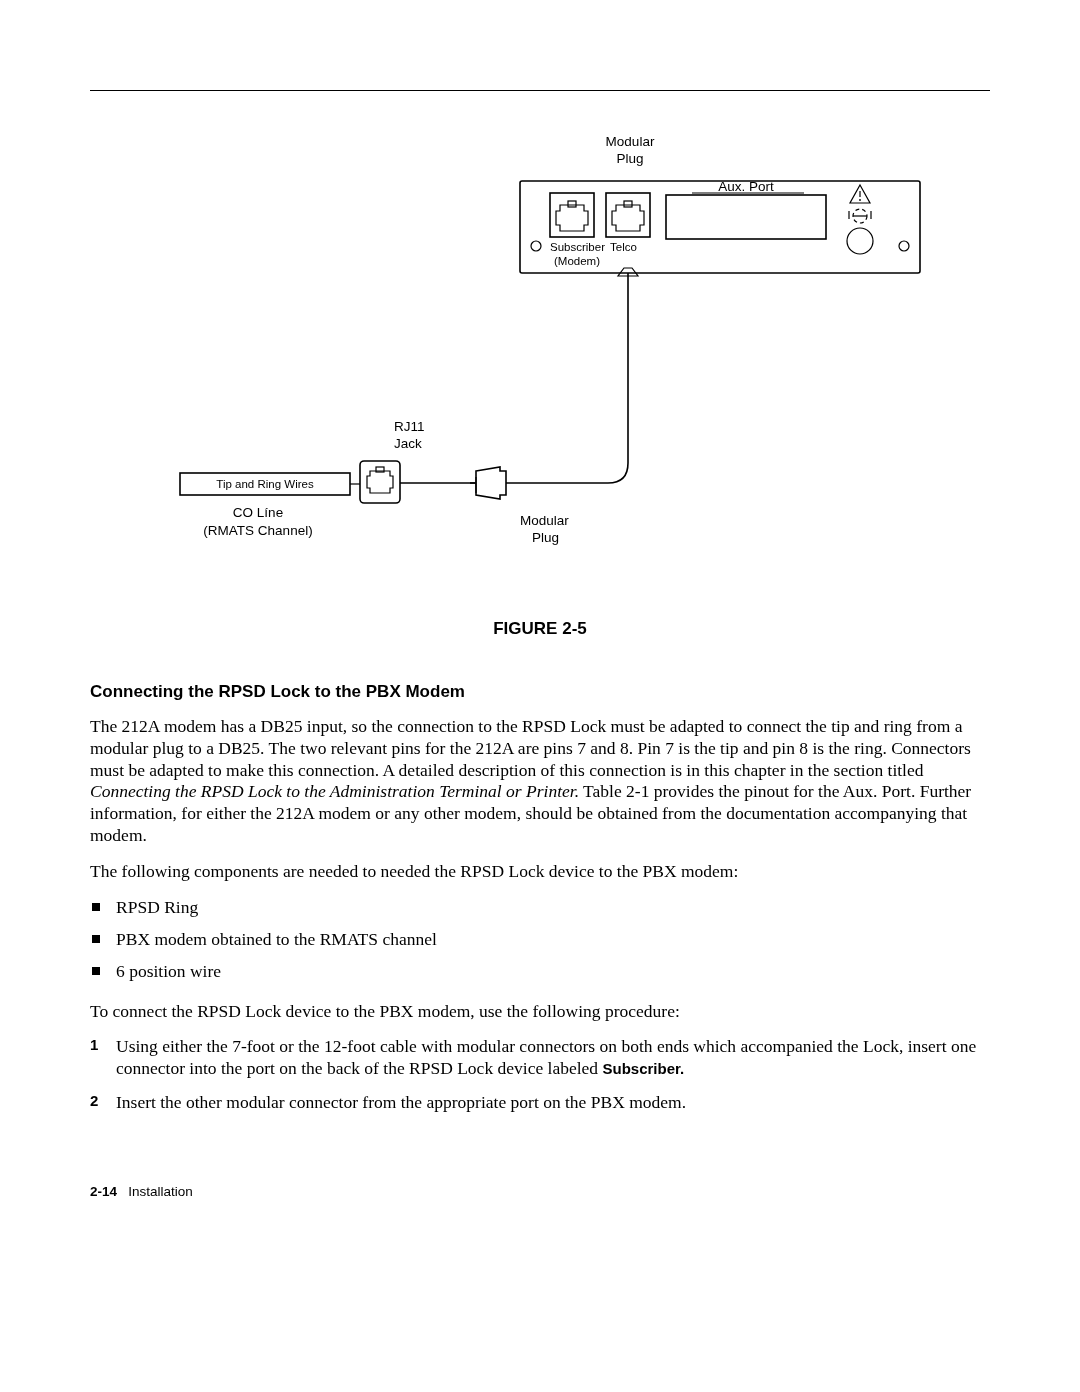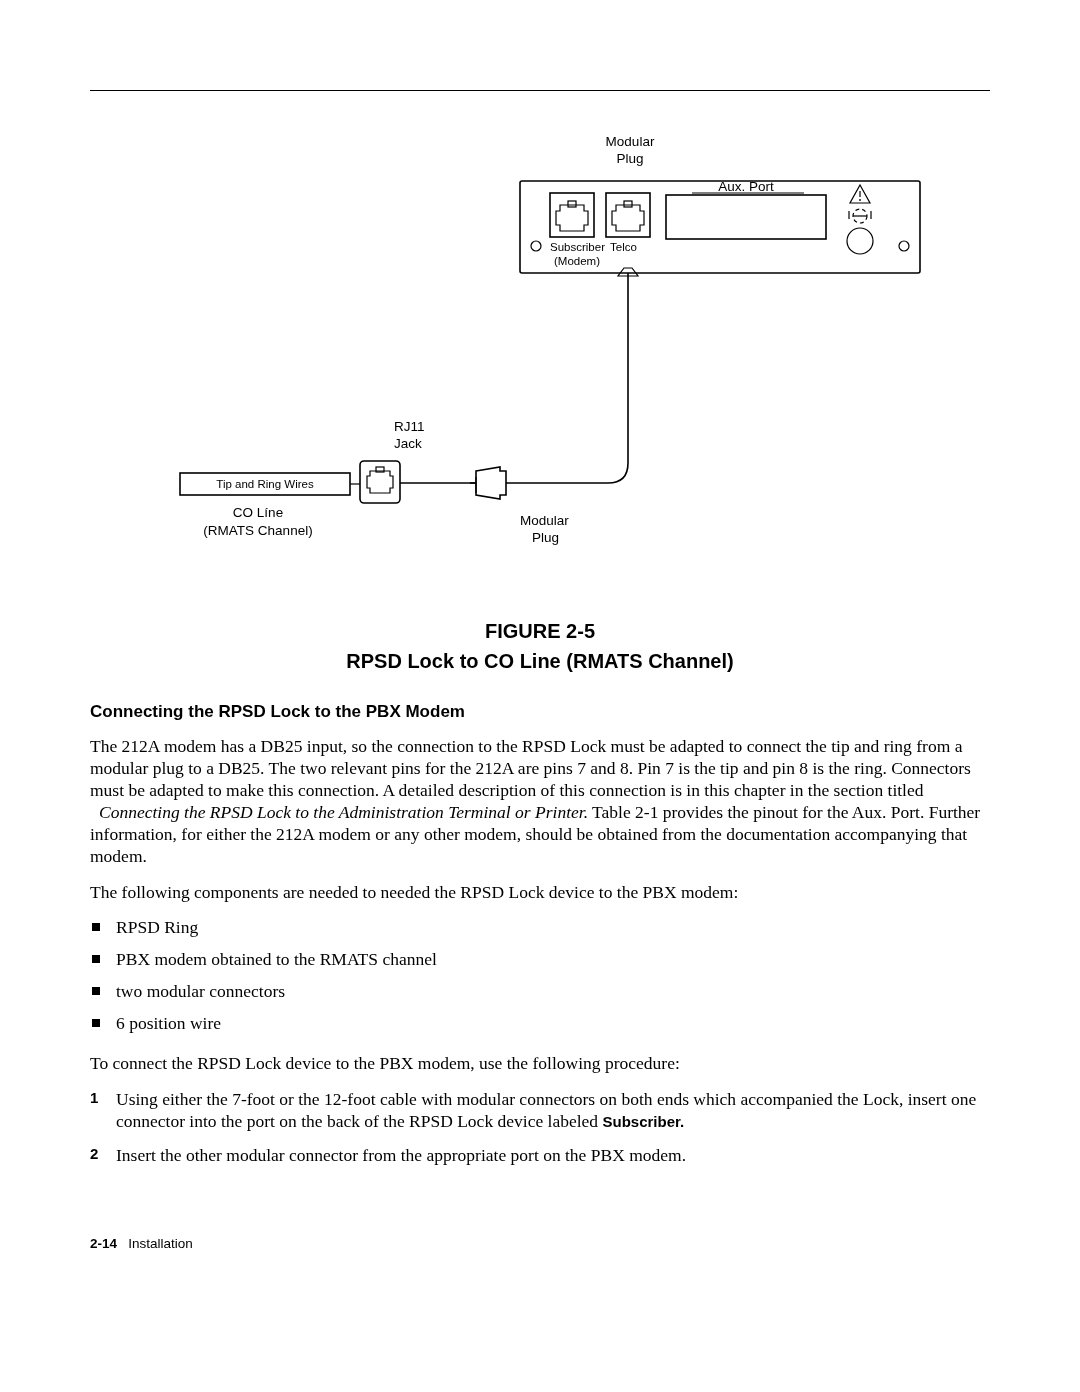--- a/index.html
+++ b/index.html
@@ -22,37 +22,36 @@
     margin: 20px 0 10px 0;
   }
   .figure-svg {
     display: block;
     margin: 0 auto;
   }
   .figure-caption {
     text-align: center;
     font-family: Arial, Helvetica, sans-serif;
     font-weight: bold;
-    font-size: 20px;
-    margin: 45px 0 25px 0;
+    font-size: 17px;
+    margin: 45px 0 39px 0;
     line-height: 1.5;
   }
   h2.section-title {
     font-family: Arial, Helvetica, sans-serif;
     font-weight: bold;
     font-size: 17px;
     margin: 0 0 14px 0;
   }
   p.body {
     margin: 0 0 14px 0;
     text-align: left;
   }
   p.body .italic {
     font-style: italic;
-    margin-left: 9px;
   }
   ul.square {
     list-style: none;
     padding: 0;
     margin: 0 0 18px 0;
   }
   ul.square li {
     position: relative;
     padding-left: 26px;
     margin: 10px 0;
@@ -178,35 +177,33 @@
 
   <text class="lbl" x="108" y="386" text-anchor="middle">CO Líne</text>
   <text class="lbl" x="108" y="404" text-anchor="middle">(RMATS  Channel)</text>
 
   <line class="stroke" x1="250" y1="352" x2="326" y2="352"></line>
 </svg>
 </div>
 
 <div class="figure-caption">
   <div>FIGURE 2-5</div>
-  <div>RPSD Lock to CO Line (RMATS Channel)</div>
 </div>
 
 <h2 class="section-title">Connecting the RPSD Lock to the PBX Modem</h2>
 
 <p class="body">
   <span>The 212A modem has a DB25 input, so the connection to the RPSD Lock must be adapted to connect the tip and ring from a modular plug to a DB25. The two relevant pins for the 212A are pins 7 and 8. Pin 7 is the tip and pin 8 is the ring. Connectors must be adapted to make this connection. A detailed description of this connection is in this chapter in the section titled </span><span class="italic">Connecting the RPSD Lock to the Administration Terminal or Printer.</span><span> Table 2-1 provides the pinout for the Aux. Port. Further information, for either the 212A modem or any other modem, should be obtained from the documentation accompanying that modem.</span>
 </p>
 
 <p class="body">The following components are needed to needed the RPSD Lock device to the PBX modem:</p>
 
 <ul class="square">
   <li>RPSD Ring</li>
   <li>PBX modem obtained to the RMATS channel</li>
-  <li>two modular connectors</li>
   <li>6 position wire</li>
 </ul>
 
 <p class="body">To connect the RPSD Lock device to the PBX modem, use the following procedure:</p>
 
 <ol class="steps">
   <li>
     <span>Using either the 7-foot or the 12-foot cable with modular connectors on both ends which accompanied the Lock, insert one connector into the port on the back of the RPSD Lock device labeled </span><span class="sans-bold">Subscriber.</span>
   </li>
   <li>Insert the other modular connector from the appropriate port on the PBX modem.</li>

